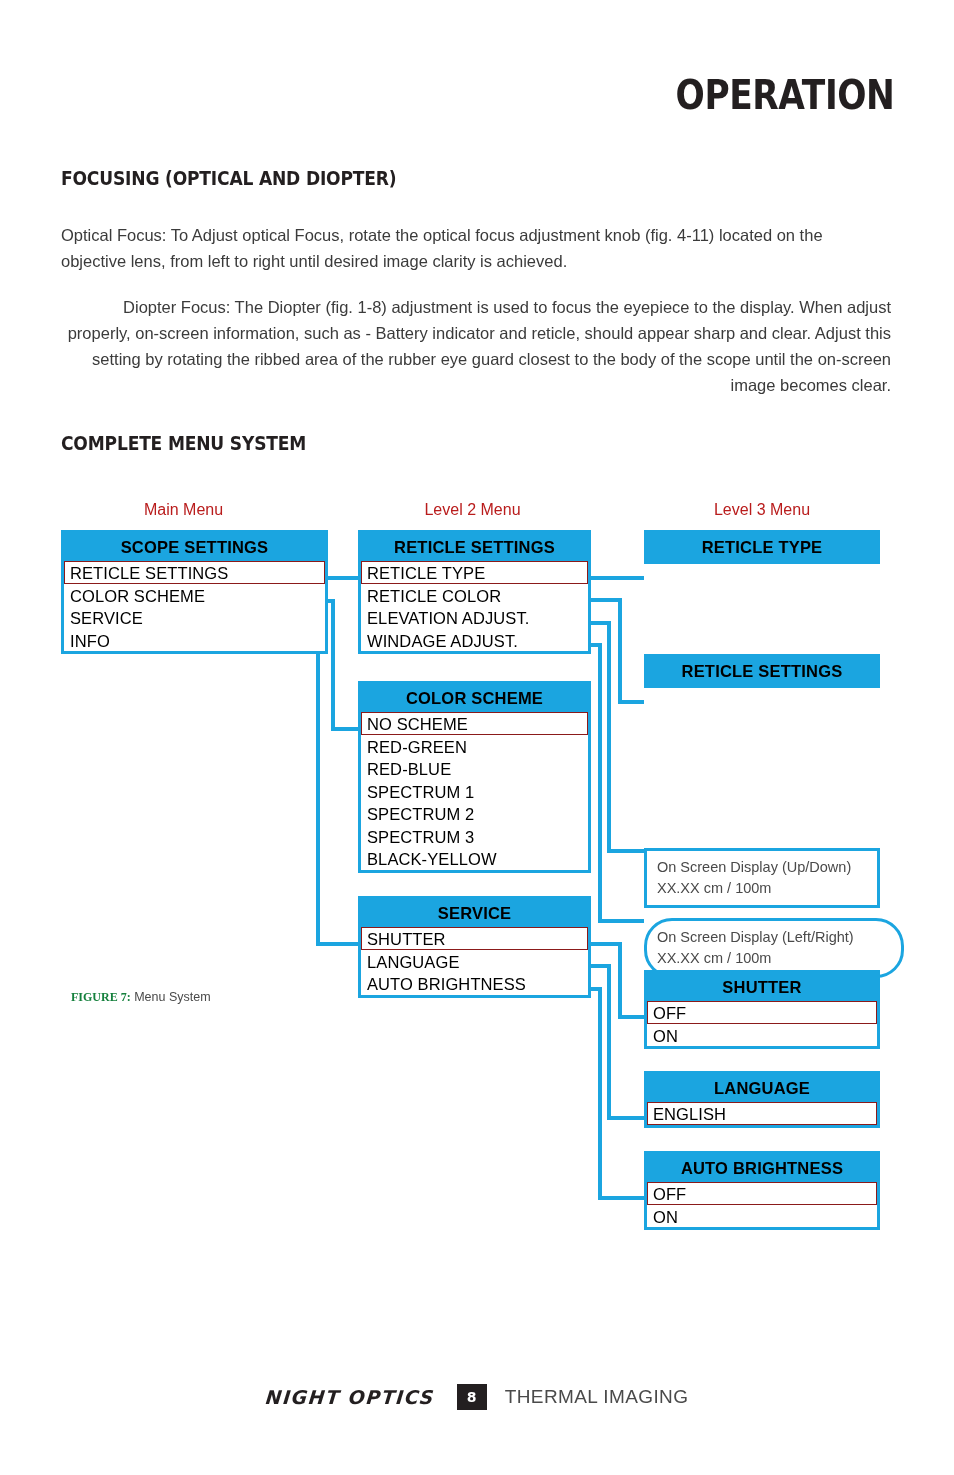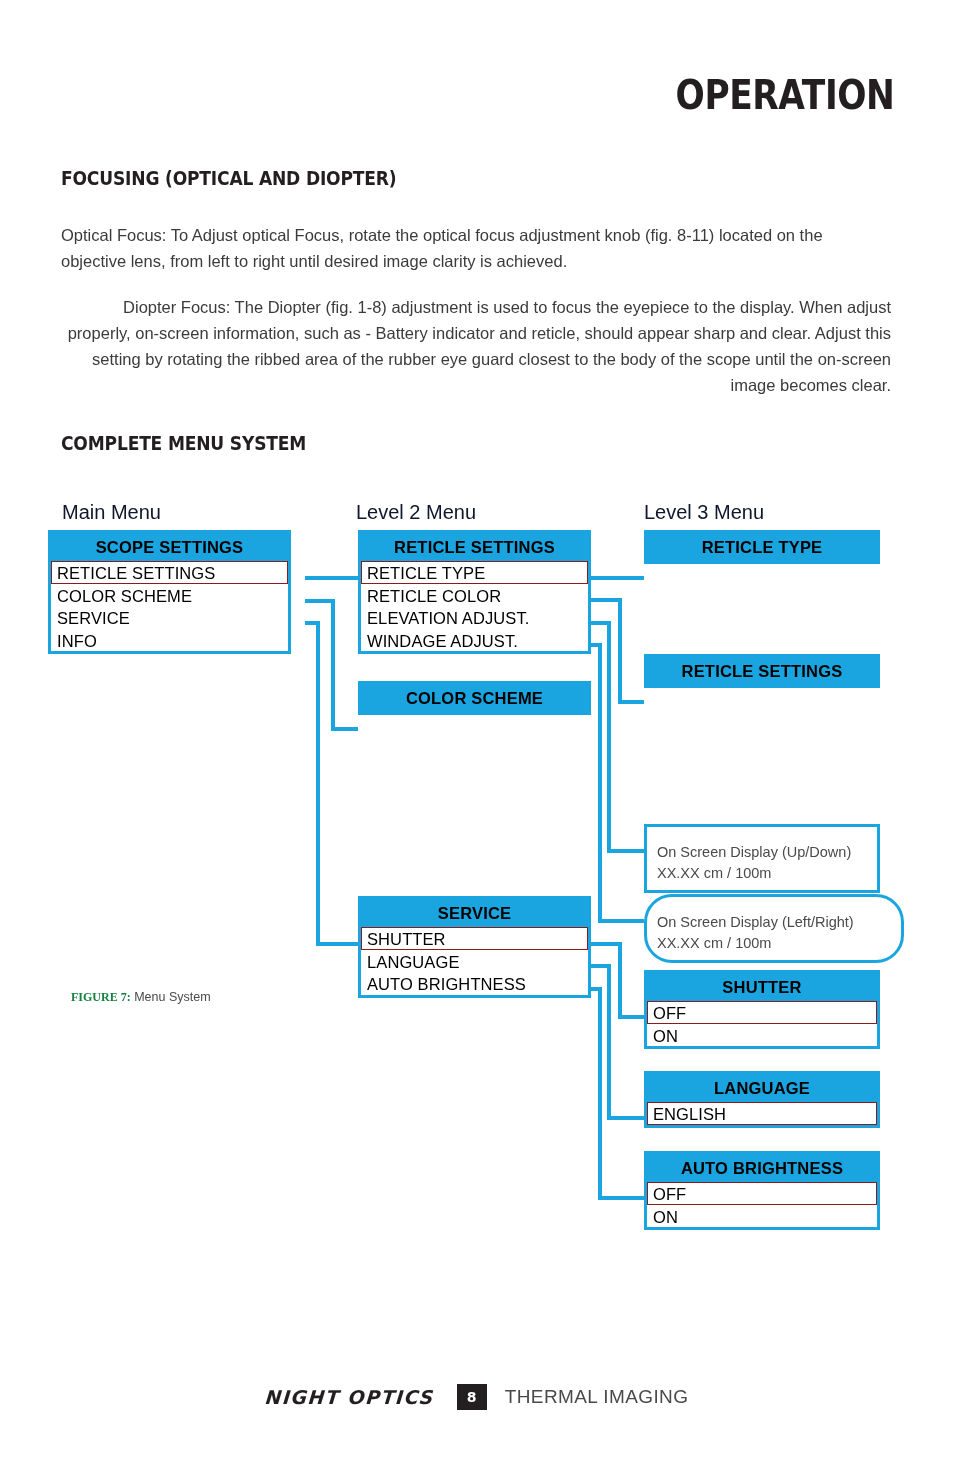--- a/index.html
+++ b/index.html
@@ -45,23 +45,23 @@
 
   
   #diagram{
     position:absolute;
     left:0; top:0;
     width:954px; height:1475px;
     pointer-events:none;
   }
   .col-label{
     position:absolute;
-    font-size:20px;
-    color:#0f172a;
-    text-align:left;
+    font-size:16px;
+    color:#b91c1c;
+    text-align:center;
     white-space:nowrap;
   }
 
   .mbox{
     position:absolute;
     border:3px solid #1BA5E0;
     background:#ffffff;
     box-sizing:border-box;
   }
   .mbox .hdr{
@@ -88,21 +88,22 @@
   }
   .mbox .item.sel{
     border:1px solid #8b1a1a;
   }
 
   .nbox{
     position:absolute;
     border:3px solid #1BA5E0;
     background:#fff;
     box-sizing:border-box;
-    padding:15px 0 6px 10px;
+    padding:6px 0 6px 10px;
+    margin-top:24px;
   }
   .nbox .line{
     font-size:14.5px;
     line-height:21px;
     color:#4a4a4a;
     white-space:nowrap;
   }
 
   .fig-caption{
     position:absolute;
@@ -151,21 +152,21 @@
     color:#4a4a4a;
     letter-spacing:0.4px;
   }
 </style>
 </head>
 <body>
 
 <div class="page-title">OPERATION</div>
 
 <div class="section-head" style="top:167px;">FOCUSING (OPTICAL AND DIOPTER)</div>
-<div class="para" style="top:222px;">Optical Focus: To Adjust optical Focus, rotate the optical focus adjustment knob (fig. 8-11) located on the objective lens, from left to right until desired image clarity is achieved.</div>
+<div class="para" style="top:222px;">Optical Focus: To Adjust optical Focus, rotate the optical focus adjustment knob (fig. 4-11) located on the objective lens, from left to right until desired image clarity is achieved.</div>
 <div class="para" style="top:294px;text-align:right;">Diopter Focus: The Diopter (fig. 1-8) adjustment is used to focus the eyepiece to the display. When adjust properly, on-screen information, such as - Battery indicator and reticle, should appear sharp and clear. Adjust this setting by rotating the ribbed area of the rubber eye guard closest to the body of the scope until the on-screen image becomes clear.</div>
 
 <div class="section-head" style="top:432px;">COMPLETE MENU SYSTEM</div>
 
 <svg id="diagram" viewBox="0 0 954 1475" xmlns="http://www.w3.org/2000/svg">
   <g fill="none" stroke="#1BA5E0" stroke-width="4">
 
     <path d="M305 578 L333 578 L333 578 L358 578"></path>
 
     <path d="M305 601 L333 601 L333 729 L358 729"></path>
@@ -185,21 +186,21 @@
     <path d="M591 966 L609 966 L609 1118 L644 1118"></path>
 
     <path d="M591 989 L600 989 L600 1198 L644 1198"></path>
   </g>
 </svg>
 
 <div class="col-label" style="left:62px; top:501px; width:243px;">Main Menu</div>
 <div class="col-label" style="left:356px; top:501px; width:233px;">Level 2 Menu</div>
 <div class="col-label" style="left:644px; top:501px; width:236px;">Level 3 Menu</div>
 
-<div class="mbox" style="left:48px; top:530px; width:243px;">
+<div class="mbox" style="left:61px; top:530px; width:267px;">
   <div class="hdr">SCOPE SETTINGS</div>
   <div class="items">
     <div class="item sel">RETICLE SETTINGS</div>
     <div class="item">COLOR SCHEME</div>
     <div class="item">SERVICE</div>
     <div class="item">INFO</div>
   </div>
 </div>
 
 <div class="mbox" style="left:358px; top:530px; width:233px;">
@@ -207,20 +208,29 @@
   <div class="items">
     <div class="item sel">RETICLE TYPE</div>
     <div class="item">RETICLE COLOR</div>
     <div class="item">ELEVATION ADJUST.</div>
     <div class="item">WINDAGE ADJUST.</div>
   </div>
 </div>
 
 <div class="mbox" style="left:358px; top:681px; width:233px;">
   <div class="hdr">COLOR SCHEME</div>
+  <div class="items">
+    <div class="item sel">NO SCHEME</div>
+    <div class="item">RED-GREEN</div>
+    <div class="item">RED-BLUE</div>
+    <div class="item">SPECTRUM 1</div>
+    <div class="item">SPECTRUM 2</div>
+    <div class="item">SPECTRUM 3</div>
+    <div class="item">BLACK-YELLOW</div>
+  </div>
 </div>
 
 <div class="mbox" style="left:358px; top:896px; width:233px;">
   <div class="hdr">SERVICE</div>
   <div class="items">
     <div class="item sel">SHUTTER</div>
     <div class="item">LANGUAGE</div>
     <div class="item">AUTO BRIGHTNESS</div>
   </div>
 </div>

